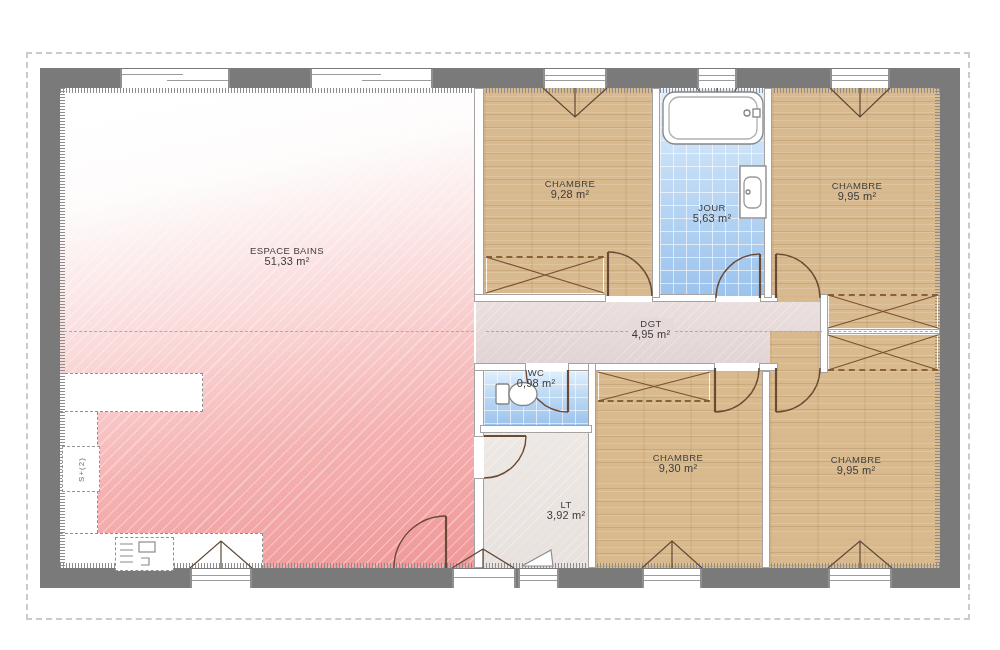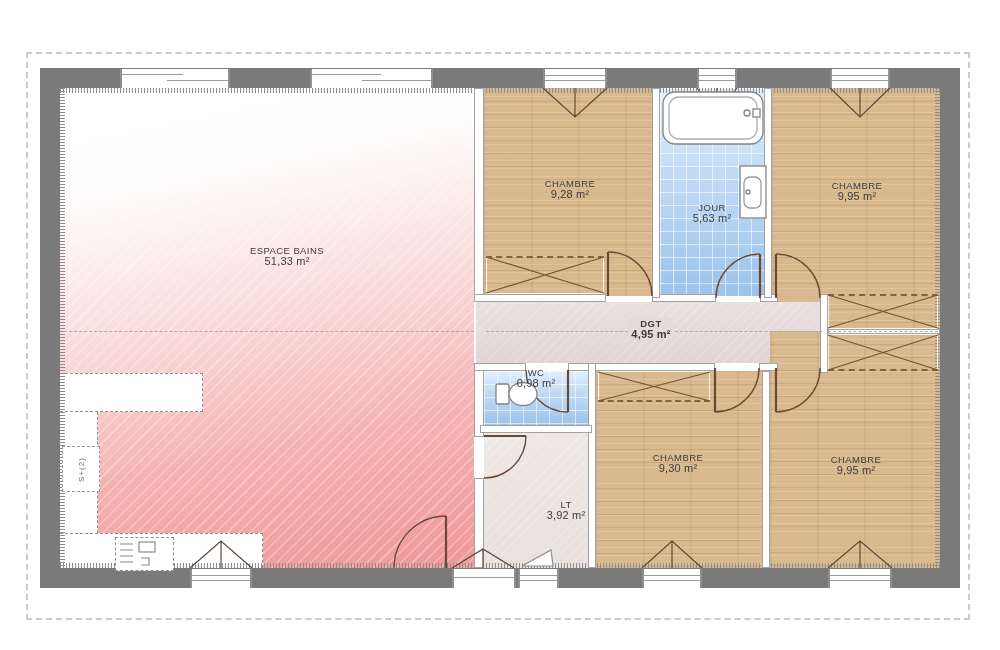--- a/index.html
+++ b/index.html
@@ -38,21 +38,21 @@
   .win{position:absolute;background:#fff;z-index:10;box-sizing:border-box;
        border-left:2px solid #909090;border-right:2px solid #909090;}
   .wt{top:69px;height:19px;} .wb{top:569px;height:19px;}
   .win i{position:absolute;left:0;right:0;height:0;border-top:1.5px solid #9b9b9b;display:block;}
   .cutout{position:absolute;background:#fff;z-index:5;box-sizing:border-box;}
   .closet{position:absolute;z-index:7;box-sizing:border-box;border:1px solid rgba(255,255,255,.85);}
   .axis{position:absolute;height:0;border-top:1.5px dashed #b6a6a6;z-index:22;}
   .lbl{position:absolute;transform:translate(-50%,-50%);text-align:center;z-index:30;
        font-size:9.5px;line-height:11px;color:#3c3c3c;letter-spacing:.4px;white-space:nowrap;}
   .lbl .ar{font-size:11px;letter-spacing:.2px;}
-  .lbl-bg{background:#e6dada;padding:0 3px;font-weight:bold;}
+  .lbl-bg{background:#e6dada;padding:0 3px;}
   #sbox{left:62px;top:446px;width:36px;height:44px;border:1.5px dashed #979797;background:#fff;
         z-index:6;display:flex;align-items:center;justify-content:center;}
   #sbox span{transform:rotate(-90deg);font-size:8px;color:#6e6e6e;letter-spacing:1px;}
   #appliance{left:115px;top:537px;width:57px;height:32px;border:1.5px dashed #8f8f8f;background:#fff;z-index:6;}
   svg.overlay{position:absolute;left:0;top:0;z-index:25;pointer-events:none;}
 </style>
 </head>
 <body>
 
 <div id="canvas">

